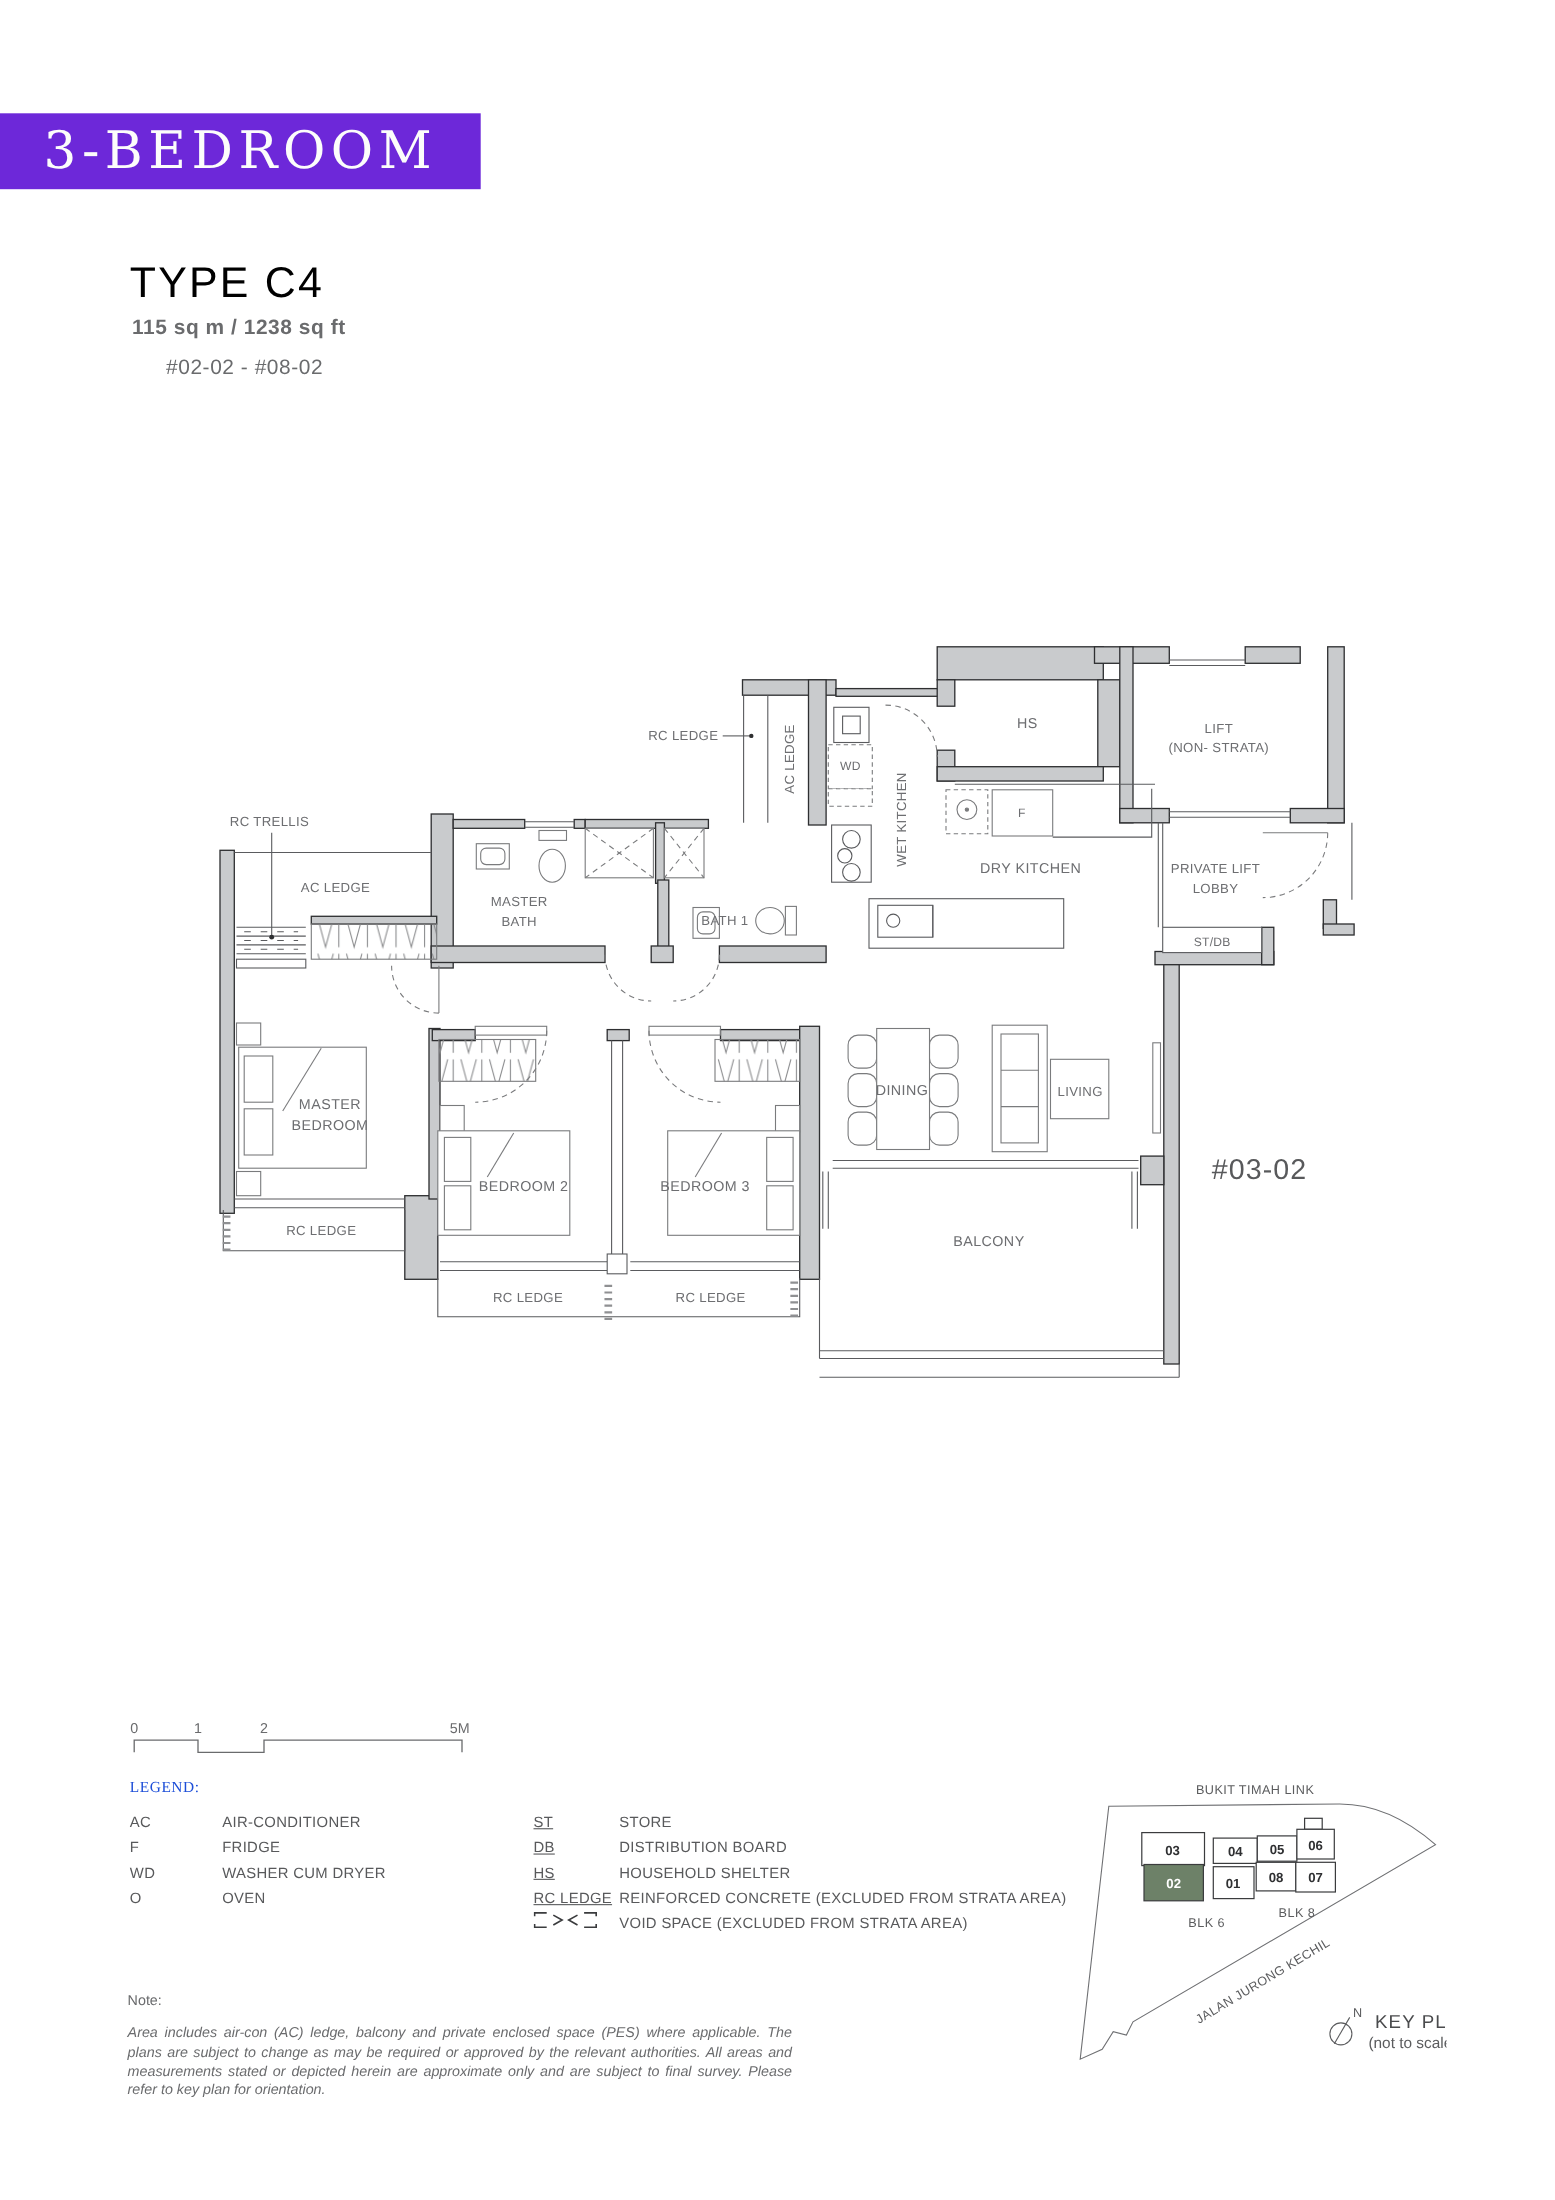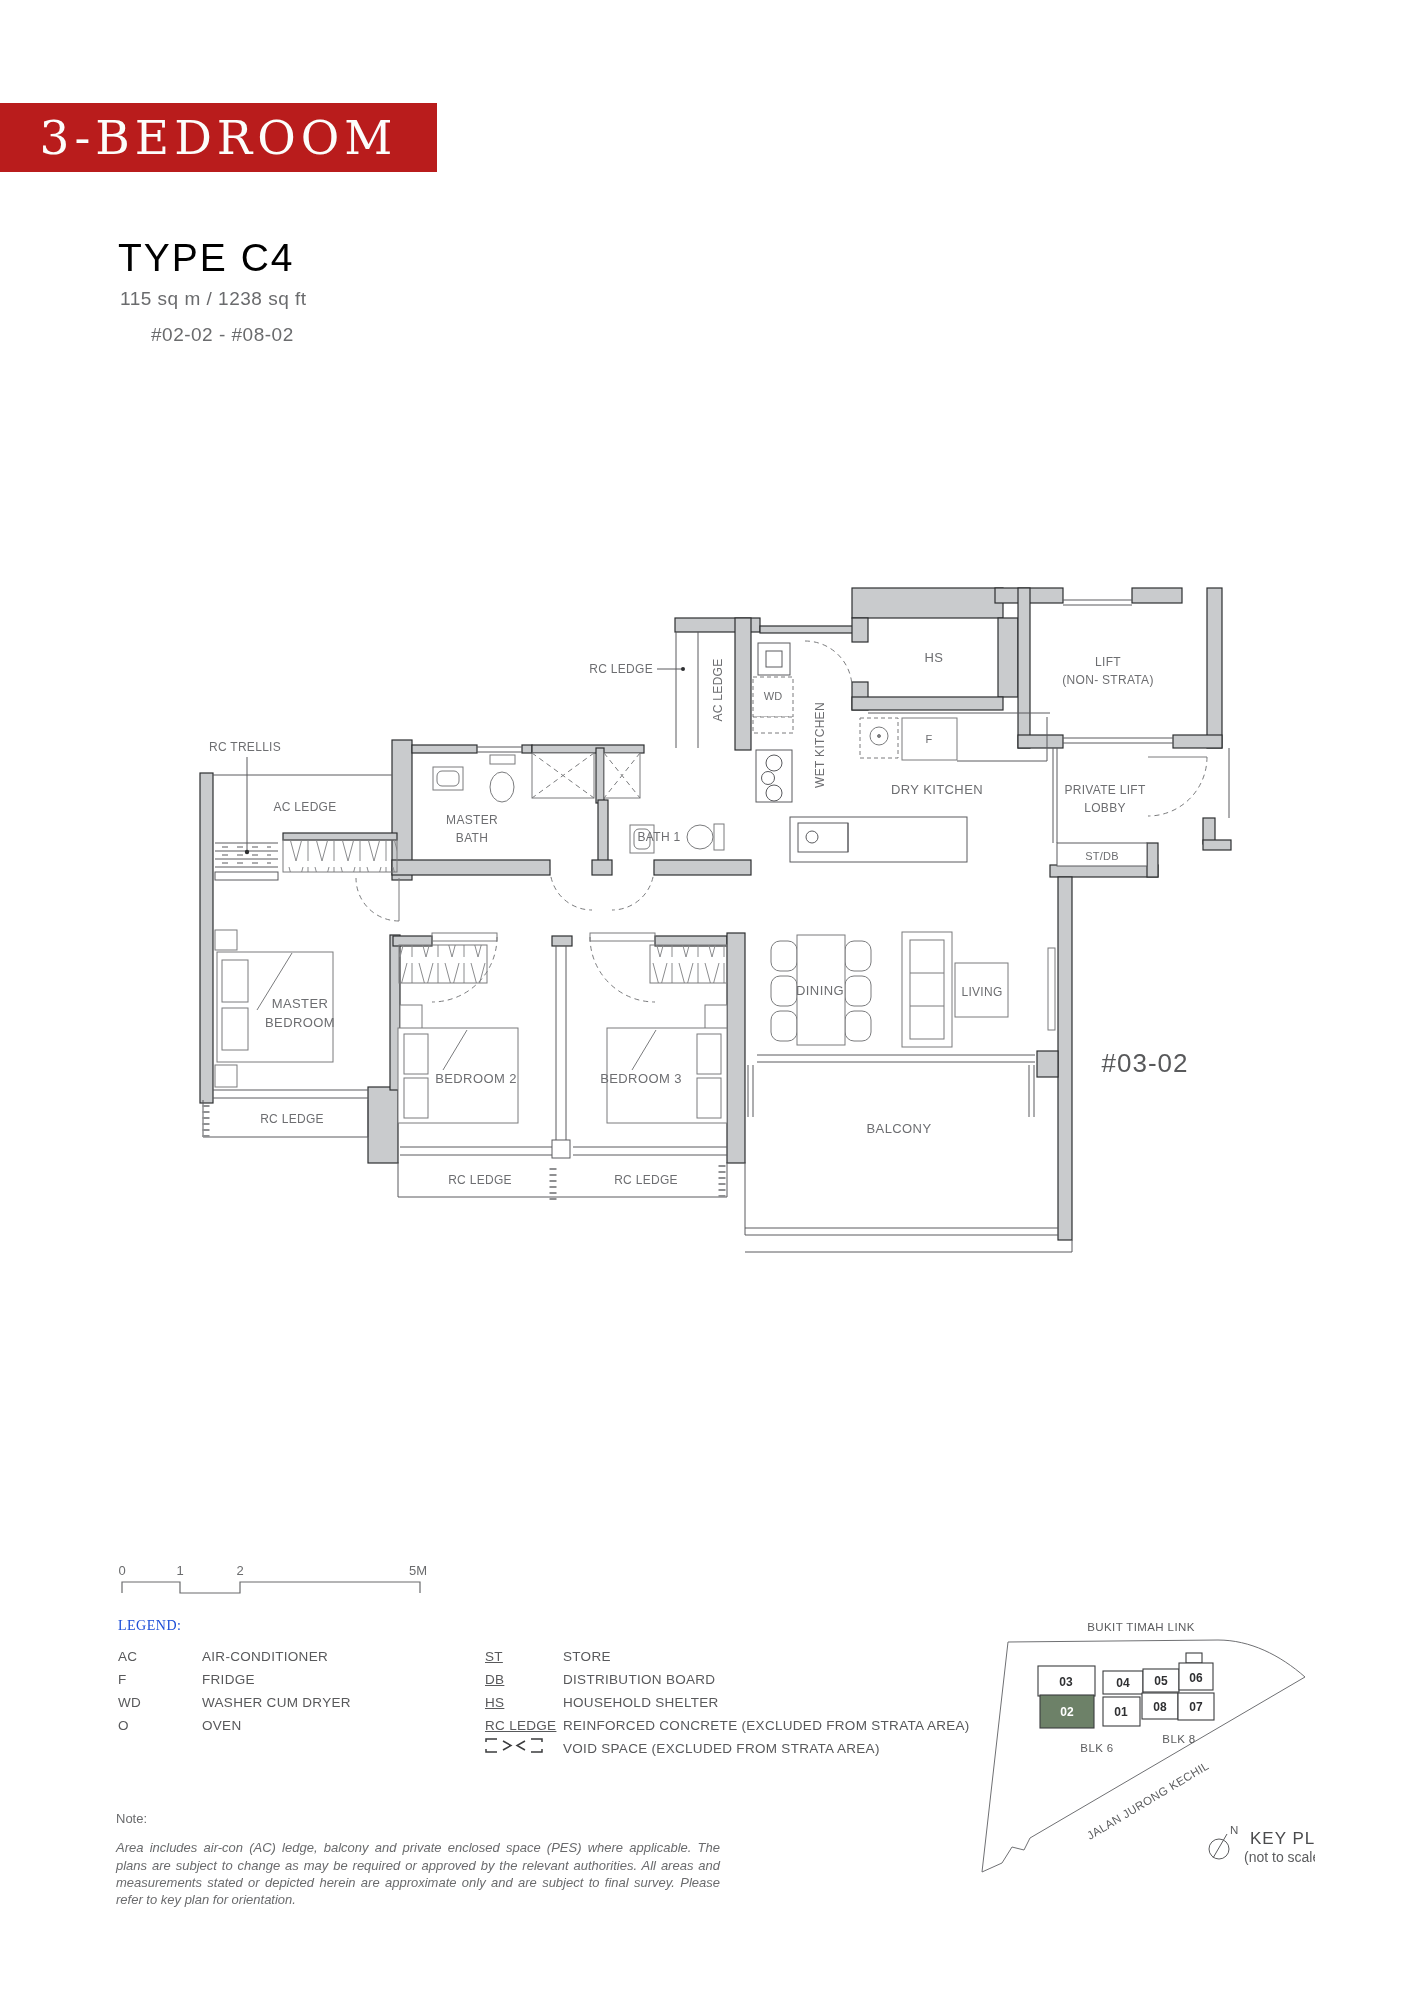--- a/index.html
+++ b/index.html
@@ -1,22 +1,22 @@
 <!DOCTYPE html>
 <html><head>
 <meta charset="utf-8">
 <style>
   html,body{margin:0;padding:0;background:#ffffff;}
   .page{position:relative;width:1414px;height:2000px;background:#fff;overflow:hidden;
         font-family:"Liberation Sans", sans-serif;color:#58595b;}
-  .banner{position:absolute;left:0;top:103px;width:437px;height:69px;background:#b91c1c;
+  .banner{position:absolute;left:0;top:103px;width:437px;height:69px;background:#6d28d9;
           display:flex;align-items:center;justify-content:center;}
   .banner span{font-family:"DejaVu Serif", serif;font-size:47px;letter-spacing:5px;color:#fcfdfb;}
   .type-title{position:absolute;left:118px;top:236px;font-size:39px;letter-spacing:2px;color:#000000;}
-  .area-line{position:absolute;left:120px;top:288px;font-size:19px;letter-spacing:0.5px;color:#6a6b6d;}
+  .area-line{position:absolute;left:120px;top:288px;font-size:19px;letter-spacing:0.5px;color:#6a6b6d;font-weight:bold;}
   .units-line{position:absolute;left:120px;top:324px;font-size:19px;letter-spacing:0.5px;color:#6a6b6d;margin-left:31px;}
   .fp{position:absolute;left:195px;top:445px;width:1040px;height:820px;}
   .sb{position:absolute;left:100px;top:1553px;width:340px;height:55px;}
   .legend-title{position:absolute;left:118px;top:1618px;font-size:14px;color:#1d4ed8;letter-spacing:0.5px;font-family:Liberation Serif, serif;}
   .lcol{position:absolute;top:1641px;display:flex;flex-direction:column;}
   .lcol.c1{left:118px;}
   .lcol.c2{left:485px;}
   .lrow{display:flex;align-items:flex-end;height:23px;font-size:13.5px;color:#58595b;letter-spacing:0.3px;}
   .lrow .abbr{width:84px;flex:0 0 auto;}
   .lcol.c2 .lrow .abbr{width:78px;text-decoration:underline;}

